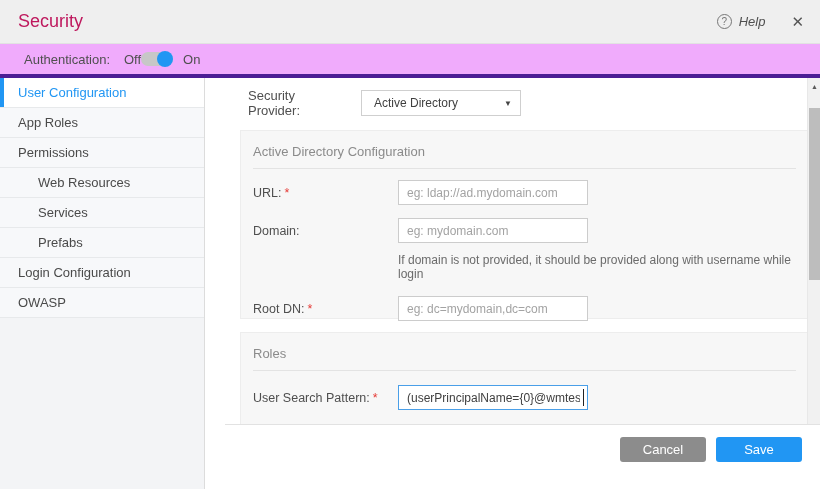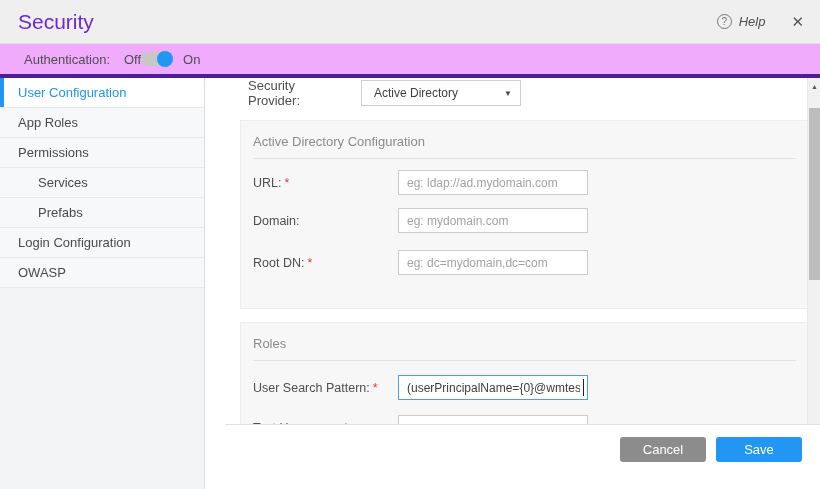--- a/index.html
+++ b/index.html
@@ -14,21 +14,21 @@
   .window { width: 820px; height: 489px; display: flex; flex-direction: column; background:#fff; }
 
   
   .header {
     height: 44px; flex: 0 0 44px;
     background: #efefef;
     display: flex; align-items: center;
     padding: 0 16px 0 18px;
     border-bottom: 1px solid #e2e2e2;
   }
-  .header-title { font-size: 21px; color: #6d28d9; flex: 1; font-weight: 400; }
+  .header-title { font-size: 18px; color: #be185d; flex: 1; font-weight: 400; }
   .help-group { display: flex; align-items: center; gap: 7px; cursor: pointer; margin-right: 26px; }
   .help-circle {
     width: 15px; height: 15px; border-radius: 50%;
     border: 1px solid #767676; color: #767676;
     font-size: 10px; line-height: 13px; text-align: center; display: inline-block;
   }
   .help-label { font-size: 13px; color: #4f4f4f; font-style: italic; }
   .close-x { font-size: 15px; color: #555; cursor: pointer; line-height: 1; }
 
   
@@ -79,21 +79,21 @@
     background: #2196f3;
   }
 
   
   .content { flex: 1; position: relative; background: #fff; min-width: 0; }
   .scroll-area {
     position: absolute; left: 0; right: 13px; top: 0; bottom: 49px;
     overflow: hidden; background: #fff;
   }
 
-  .provider-row { display: flex; align-items: center; margin: 0 0 0 23px; }
+  .provider-row { display: flex; align-items: center; margin: 10px 0 0 23px; }
   .provider-label { font-size: 13px; color: #4f4f4f; width: 90px; }
   .select-box {
     width: 160px; height: 26px; background: #fff;
     border: 1px solid #cfcfcf;
     display: flex; align-items: center;
     padding: 0 8px 0 12px; cursor: pointer; margin-left: 23px;
   }
   .select-value { flex: 1; font-size: 12px; color: #3f3f3f; }
   .select-arrow { font-size: 8px; color: #444; }
 
@@ -179,20 +179,21 @@
     </span>
     <span class="toggle-on-label">On</span>
   </div>
 
   <div class="body">
 
     <div class="sidebar">
       <div class="side-item active">User Configuration</div>
       <div class="side-item">App Roles</div>
       <div class="side-item">Permissions</div>
+      <div class="side-item indent">Web Resources</div>
       <div class="side-item indent">Services</div>
       <div class="side-item indent">Prefabs</div>
       <div class="side-item">Login Configuration</div>
       <div class="side-item">OWASP</div>
     </div>
 
     <div class="content">
 
       <div class="scroll-area">
 
@@ -215,20 +216,21 @@
               <input class="text-input" type="text" placeholder="eg: ldap://ad.mydomain.com" style="">
             </span>
           </div>
 
           <div class="field-row">
             <span class="field-label">Domain:</span>
             <span class="field-input-wrap">
               <input class="text-input" type="text" placeholder="eg: mydomain.com" style="">
             </span>
           </div>
+          <div class="field-hint">If domain is not provided, it should be provided along with username while login</div>
 
           <div class="field-row" style="padding-top:15px;">
             <span class="field-label">
               <span>Root DN:</span><span class="req">*</span>
             </span>
             <span class="field-input-wrap">
               <input class="text-input" type="text" placeholder="eg: dc=mydomain,dc=com" style="">
             </span>
           </div>
         </div>

